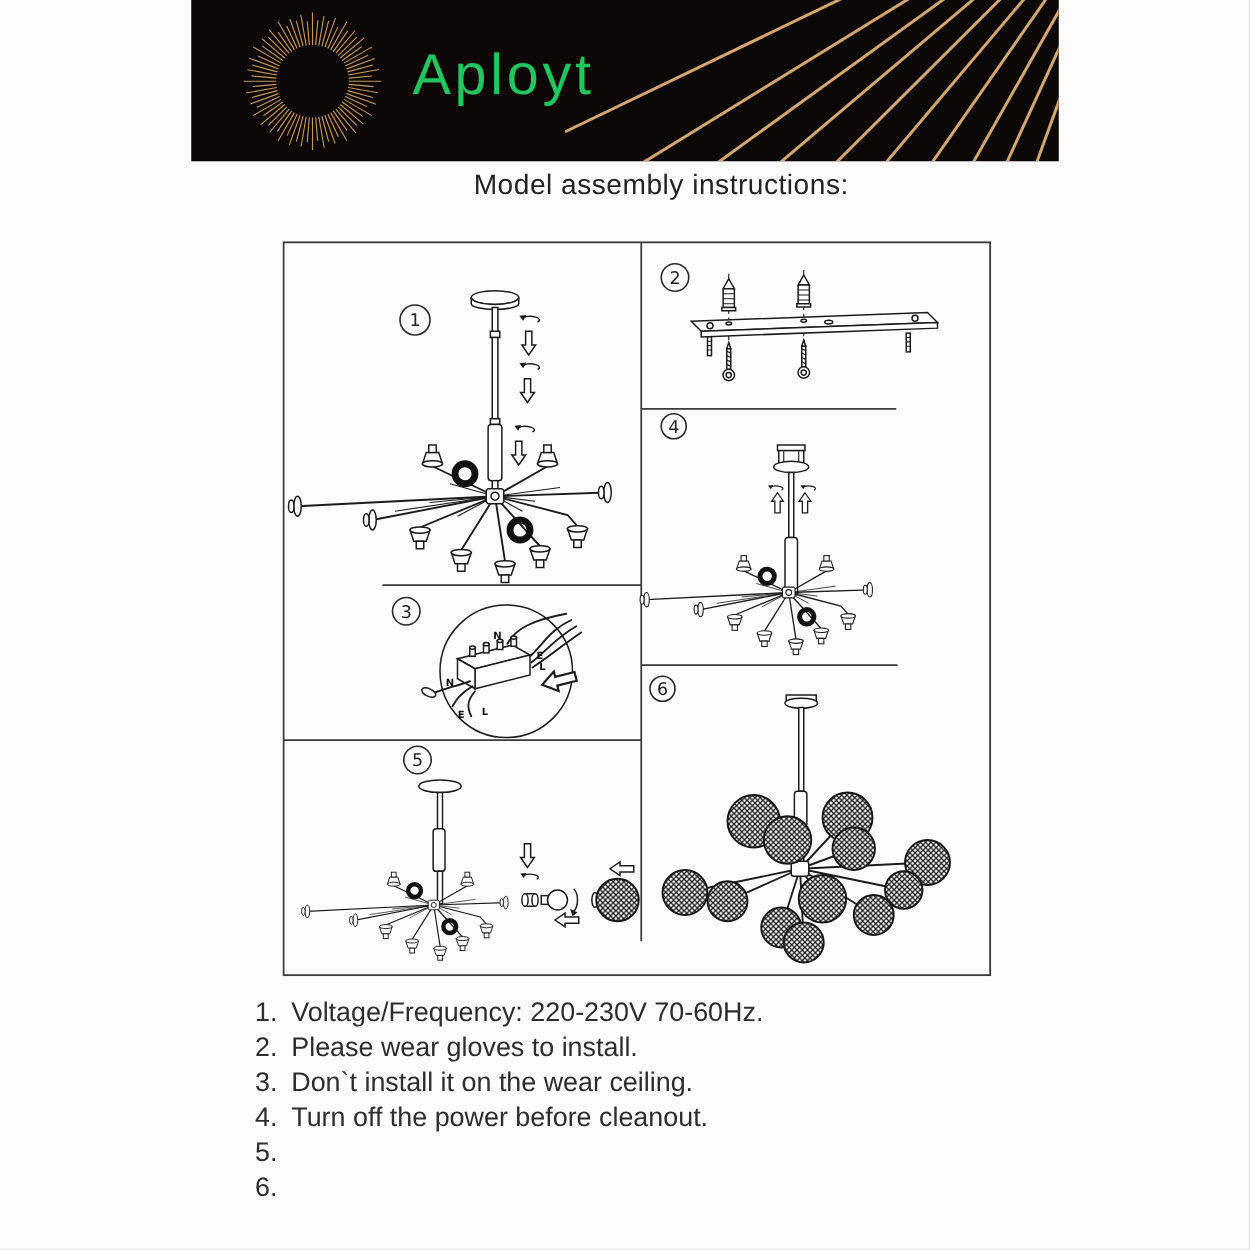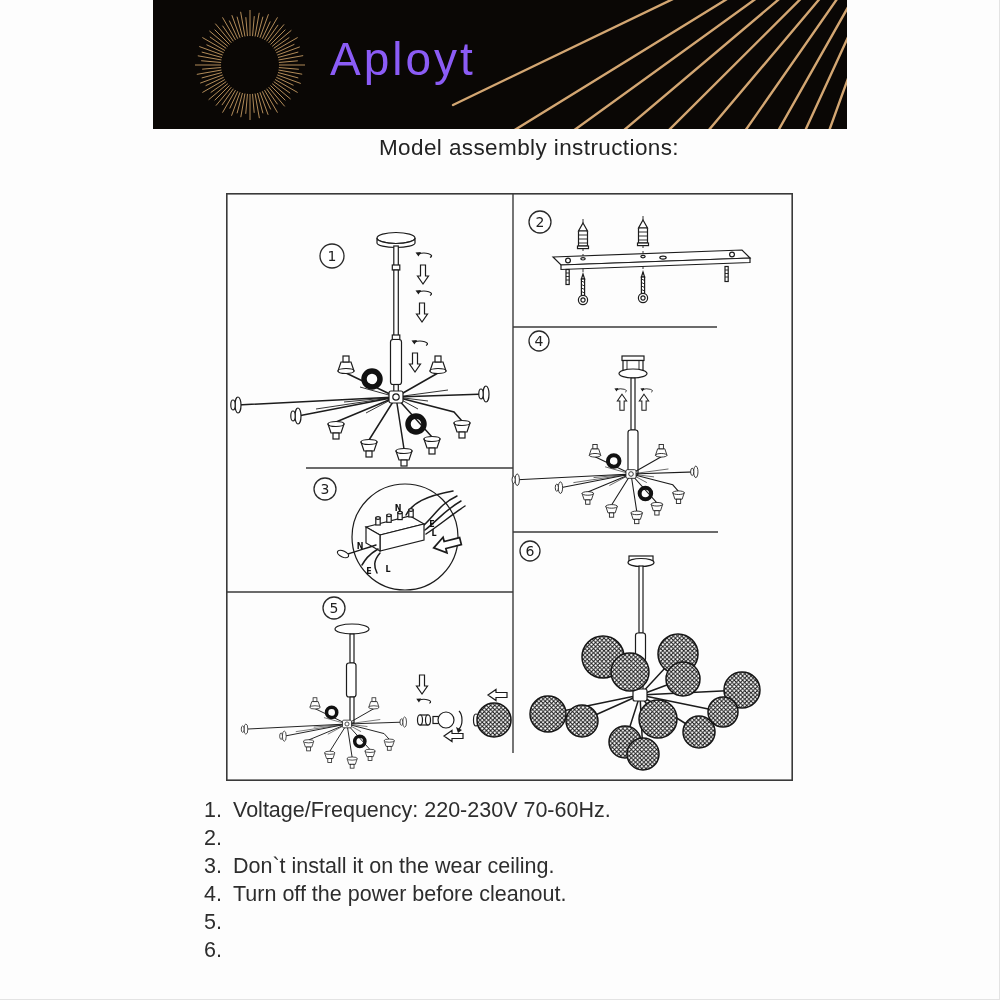--- a/index.html
+++ b/index.html
@@ -1,21 +1,21 @@
 <!DOCTYPE html>
 <html><head>
 <meta charset="utf-8">
 <style>
   html,body{margin:0;padding:0;background:#fff;}
   .page{position:relative;width:1000px;height:1000px;background:#fdfdfd;overflow:hidden;
         font-family:"Liberation Sans",sans-serif;border-right:1px solid #e3e3e3;border-bottom:1px solid #e3e3e3;box-sizing:border-box;}
   
   .banner{position:absolute;left:153px;top:0;width:694px;height:129px;background:#0a0705;overflow:hidden;}
   .banner svg{position:absolute;}
-  .wordmark{position:absolute;left:177px;top:32px;color:#8b5cf6;font-size:46px;letter-spacing:3px;font-weight:400;}
+  .wordmark{position:absolute;left:177px;top:32px;color:#22c55e;font-size:46px;letter-spacing:3px;font-weight:400;}
   
   .title-block{position:absolute;left:0;top:135px;width:1000px;text-align:center;color:#232323;padding-left:29px;}
   .title-line{font-size:22.5px;letter-spacing:.4px;line-height:26px;}
   
   .diagram{position:absolute;left:226px;top:193px;width:567px;height:588px;}
   
   .ln{stroke:#1c1c1c;stroke-width:1.5;fill:none;stroke-linecap:round;}
   .md{stroke:#1c1c1c;stroke-width:1.2;fill:none;}
   .th{stroke:#1c1c1c;stroke-width:.9;fill:none;}
   .w{fill:#fff;stroke:#1c1c1c;stroke-width:1.2;}
@@ -385,20 +385,21 @@
     </svg>
   </div>
 
   <div class="instructions">
     <div class="instr-row">
       <span class="instr-num">1.</span>
       <span>Voltage/Frequency: 220-230V 70-60Hz.</span>
     </div>
     <div class="instr-row">
       <span class="instr-num">2.</span>
+      <span>Please wear gloves to install.</span>
     </div>
     <div class="instr-row">
       <span class="instr-num">3.</span>
       <span>Don`t install it on the wear ceiling.</span>
     </div>
     <div class="instr-row">
       <span class="instr-num">4.</span>
       <span>Turn off the power before cleanout.</span>
     </div>
     <div class="instr-row">

